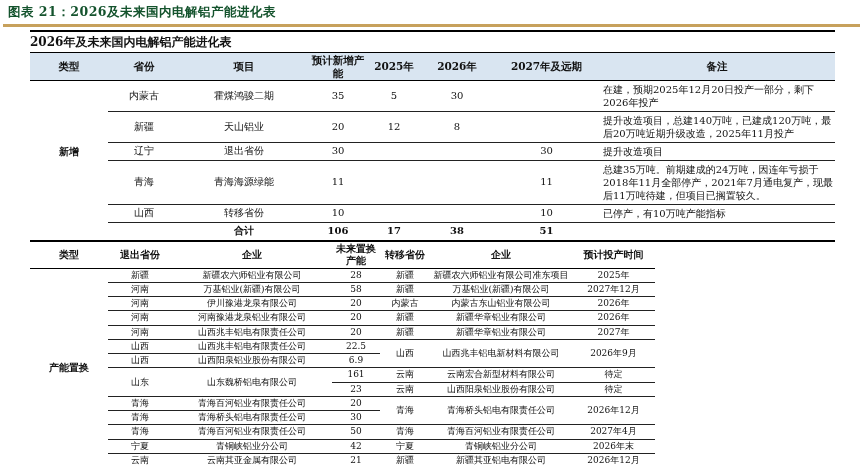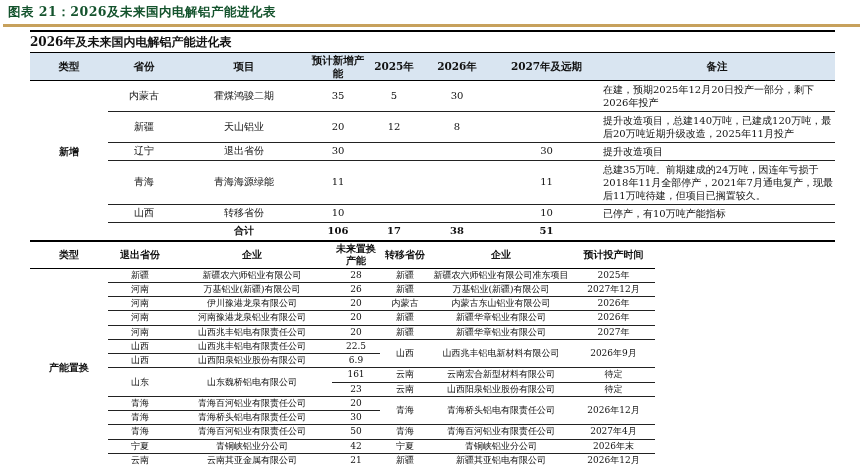--- a/index.html
+++ b/index.html
@@ -207,21 +207,21 @@
           <td>新疆</td>
           <td>新疆农六师铝业有限公司</td>
           <td>28</td>
           <td>新疆</td>
           <td>新疆农六师铝业有限公司准东项目</td>
           <td>2025年</td>
         </tr>
         <tr>
           <td>河南</td>
           <td>万基铝业(新疆)有限公司</td>
-          <td>26</td>
+          <td>58</td>
           <td>新疆</td>
           <td>万基铝业(新疆)有限公司</td>
           <td>2027年12月</td>
         </tr>
         <tr>
           <td>河南</td>
           <td>伊川豫港龙泉有限公司</td>
           <td>20</td>
           <td>内蒙古</td>
           <td>内蒙古东山铝业有限公司</td>

